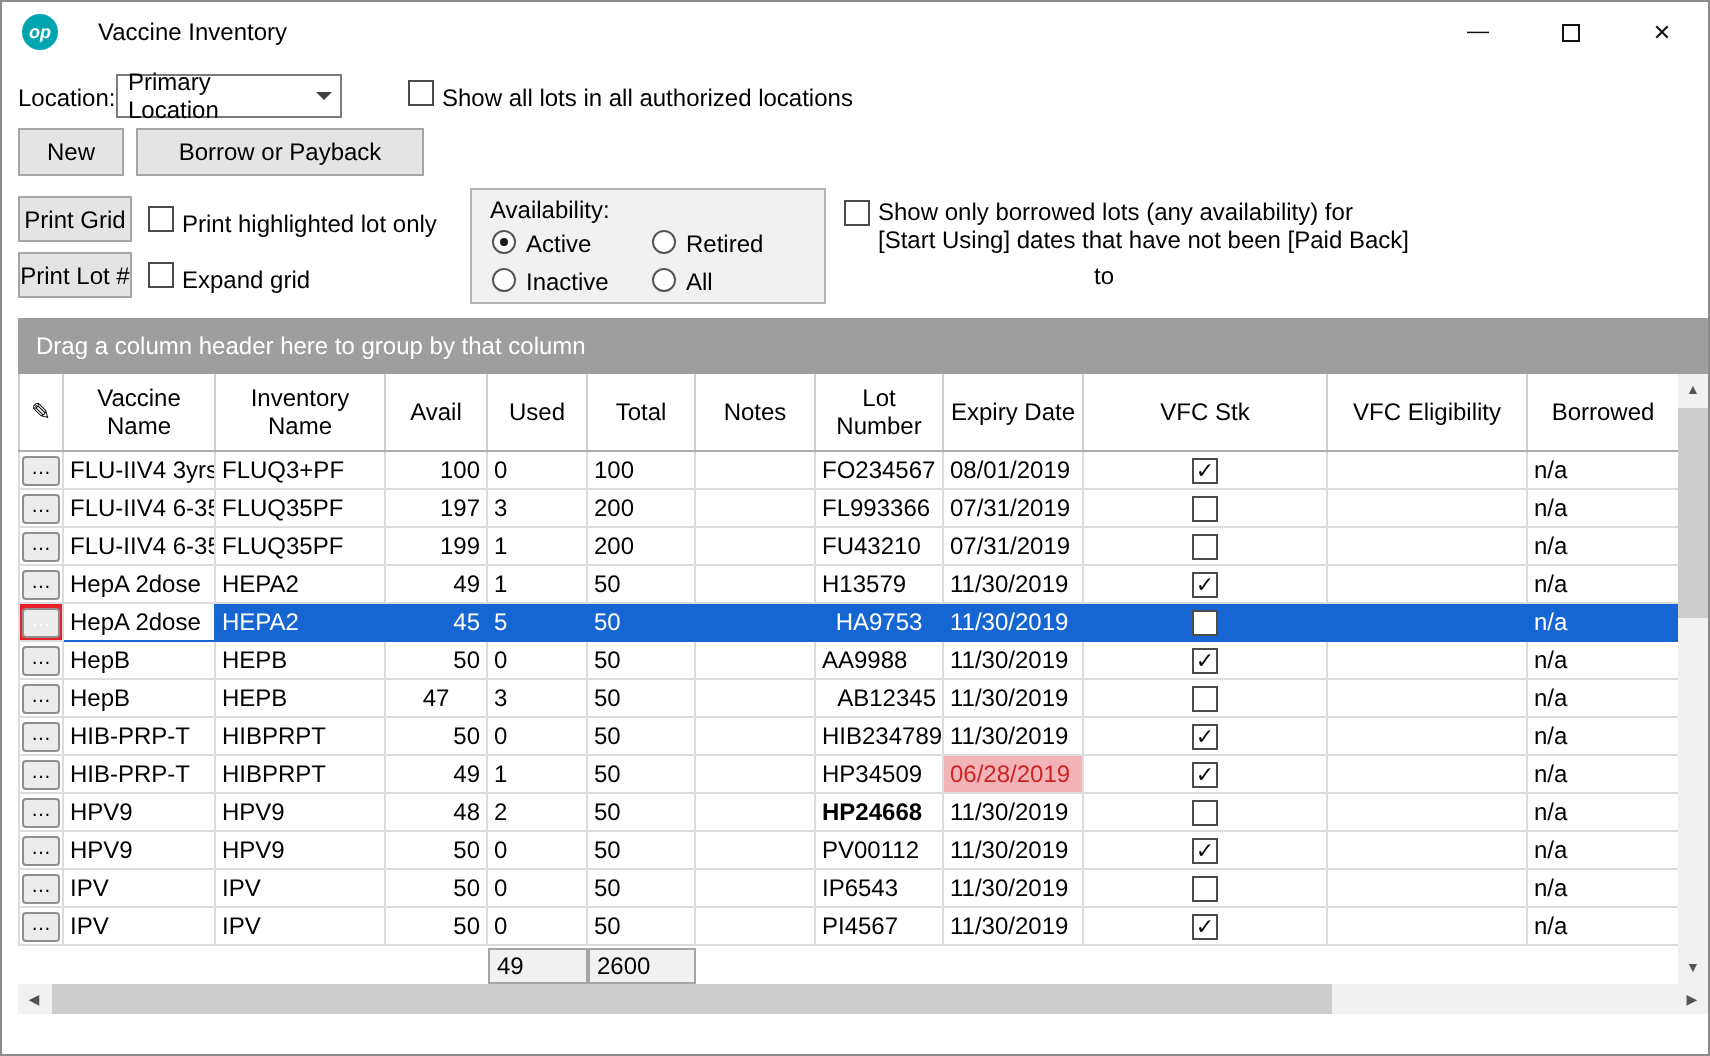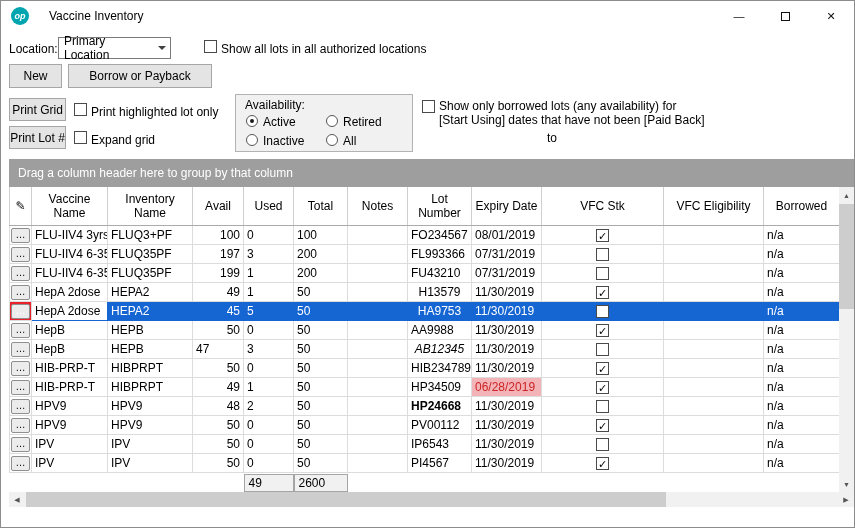--- a/index.html
+++ b/index.html
@@ -208,21 +208,21 @@
                 <td style="text-align: left;">n/a</td>
               </tr>
               <tr>
                 <td class="edit-cell"><span class="dots">…</span></td>
                 <td style="text-align: left;">HepA 2dose</td>
                 <td style="text-align: left;">HEPA2</td>
                 <td style="text-align: right;">49</td>
                 <td style="text-align: left;">1</td>
                 <td style="text-align: left;">50</td>
                 <td style="text-align: left;"></td>
-                <td style="text-align: center;">H13579</td>
+                <td style="text-align: left;">H13579</td>
                 <td style="text-align: left;">11/30/2019</td>
                 <td style="text-align: center;"><span class="cb on">✓</span></td>
                 <td style="text-align: left;"></td>
                 <td style="text-align: left;">n/a</td>
               </tr>
               <tr class="sel">
                 <td class="edit-cell"><span class="dots annotated">…</span></td>
                 <td class="focus-cell" style="text-align: left;">HepA 2dose</td>
                 <td style="text-align: left;">HEPA2</td>
                 <td style="text-align: right;">45</td>
@@ -246,25 +246,25 @@
                 <td style="text-align: left;">AA9988</td>
                 <td style="text-align: left;">11/30/2019</td>
                 <td style="text-align: center;"><span class="cb on">✓</span></td>
                 <td style="text-align: left;"></td>
                 <td style="text-align: left;">n/a</td>
               </tr>
               <tr>
                 <td class="edit-cell"><span class="dots">…</span></td>
                 <td style="text-align: left;">HepB</td>
                 <td style="text-align: left;">HEPB</td>
-                <td style="text-align: left;">47</td>
+                <td style="text-align: center;">47</td>
                 <td style="text-align: left;">3</td>
                 <td style="text-align: left;">50</td>
                 <td style="text-align: left;"></td>
-                <td style="text-align: center; font-style: italic;">AB12345</td>
+                <td style="text-align: right;">AB12345</td>
                 <td style="text-align: left;">11/30/2019</td>
                 <td style="text-align: center;"><span class="cb"></span></td>
                 <td style="text-align: left;"></td>
                 <td style="text-align: left;">n/a</td>
               </tr>
               <tr>
                 <td class="edit-cell"><span class="dots">…</span></td>
                 <td style="text-align: left;">HIB-PRP-T</td>
                 <td style="text-align: left;">HIBPRPT</td>
                 <td style="text-align: right;">50</td>

